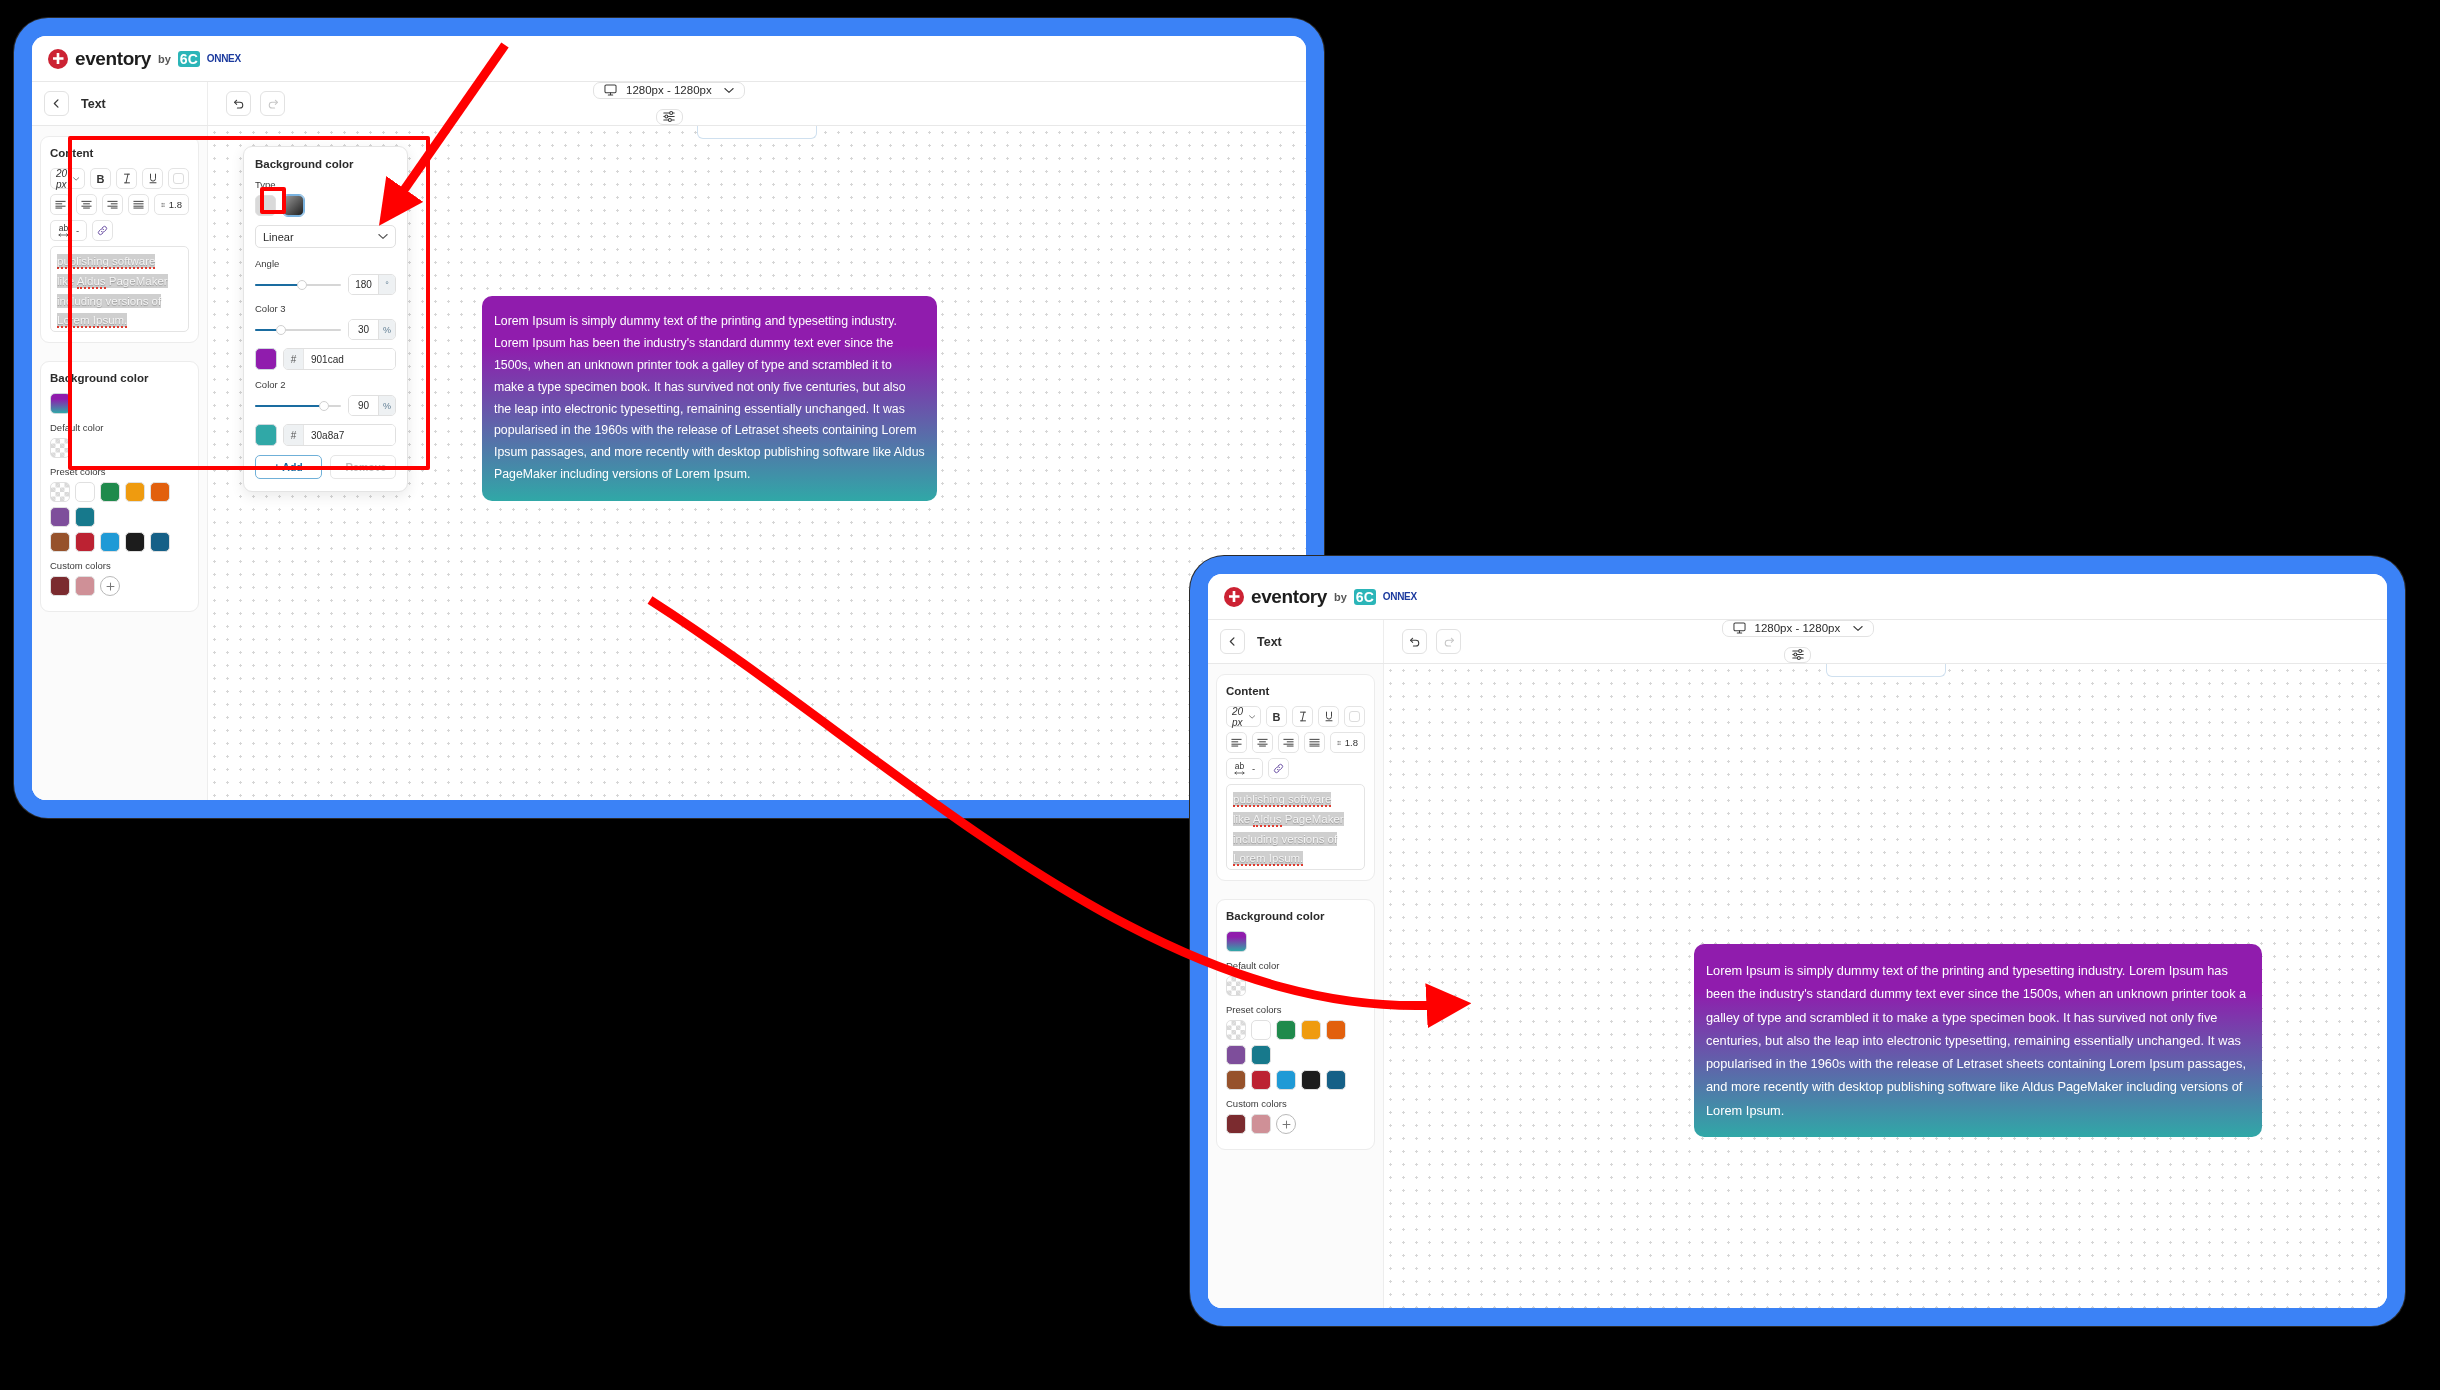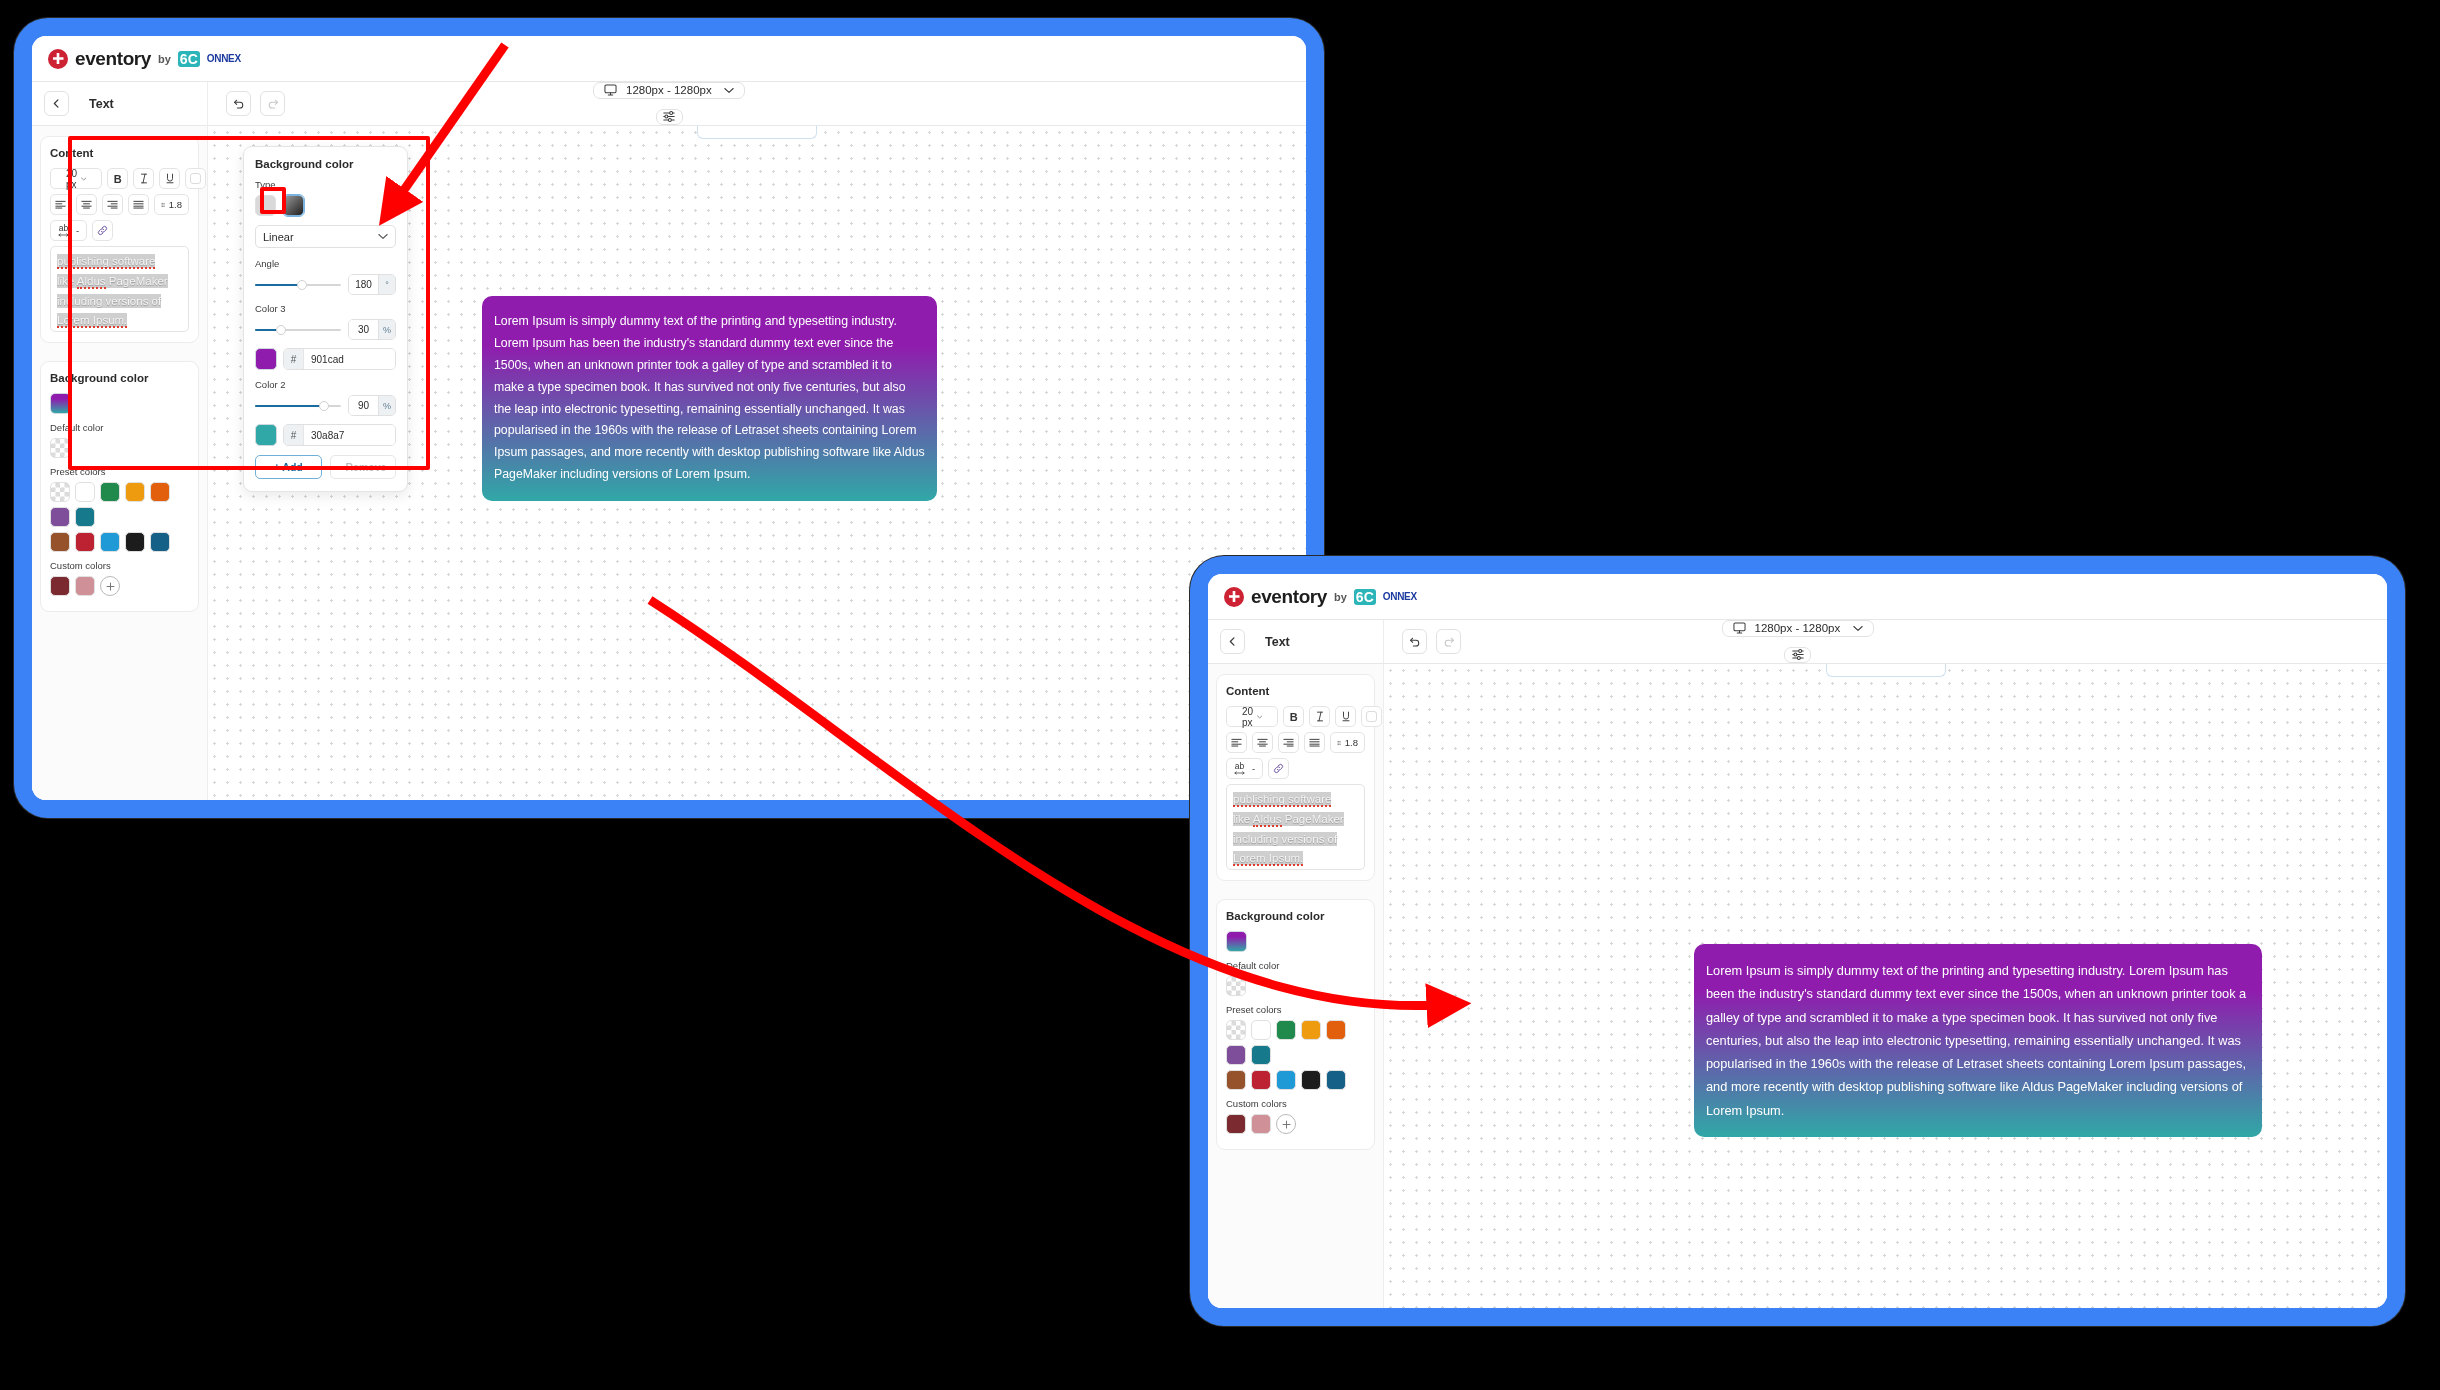--- a/index.html
+++ b/index.html
@@ -60,21 +60,21 @@
   
   .toolbar {
     height:44px; flex:0 0 44px;
     display:flex; align-items:center;
     border-bottom:1px solid #e8e8e8;
     background:#fff;
     position:relative;
   }
   .tb-left {
     width:176px; flex:0 0 176px; height:100%;
-    display:flex; align-items:center; gap:20px;
+    display:flex; align-items:center; gap:12px;
     padding-left:12px;
     border-right:1px solid #ededed;
   }
   .sq-btn {
     width:25px; height:25px; border:1px solid #e2e2e2; border-radius:6px;
     background:#fff; display:flex; align-items:center; justify-content:center;
     color:#3a3a3a;
   }
   .tb-title { font-size:12.5px; font-weight:700; color:#2c2c2c; }
   .tb-mid { display:flex; align-items:center; gap:9px; padding-left:18px; }
@@ -126,21 +126,21 @@
 
   .fmt-row { display:flex; align-items:center; gap:5px; margin-bottom:5px; }
   .fmt-btn {
     height:21px; min-width:21px; border:1px solid #e4e4e4; border-radius:5px;
     background:#fff; display:flex; align-items:center; justify-content:center;
     font-size:11px; color:#333; padding:0 3px;
   }
   .size-select {
     height:21px; width:56px; border:1px solid #e4e4e4; border-radius:5px;
     background:#fff; display:flex; align-items:center; justify-content:space-between;
-    padding:0 15px; font-size:10px; color:#333;
+    padding:0 5px; font-size:10px; color:#333;font-style:italic;
   }
   .lh-btn { width:auto; padding:0 6px; gap:4px; font-size:9.5px; }
   .sp-btn { width:auto; padding:0 7px; gap:7px; font-size:9.5px; }
 
   .text-preview {
     margin-top:4px;
     border:1px solid #e4e4e4; border-radius:5px;
     padding:5px 4px 7px 6px;
     font-size:11.5px; line-height:1.72;
     color:#f4f4f4;

